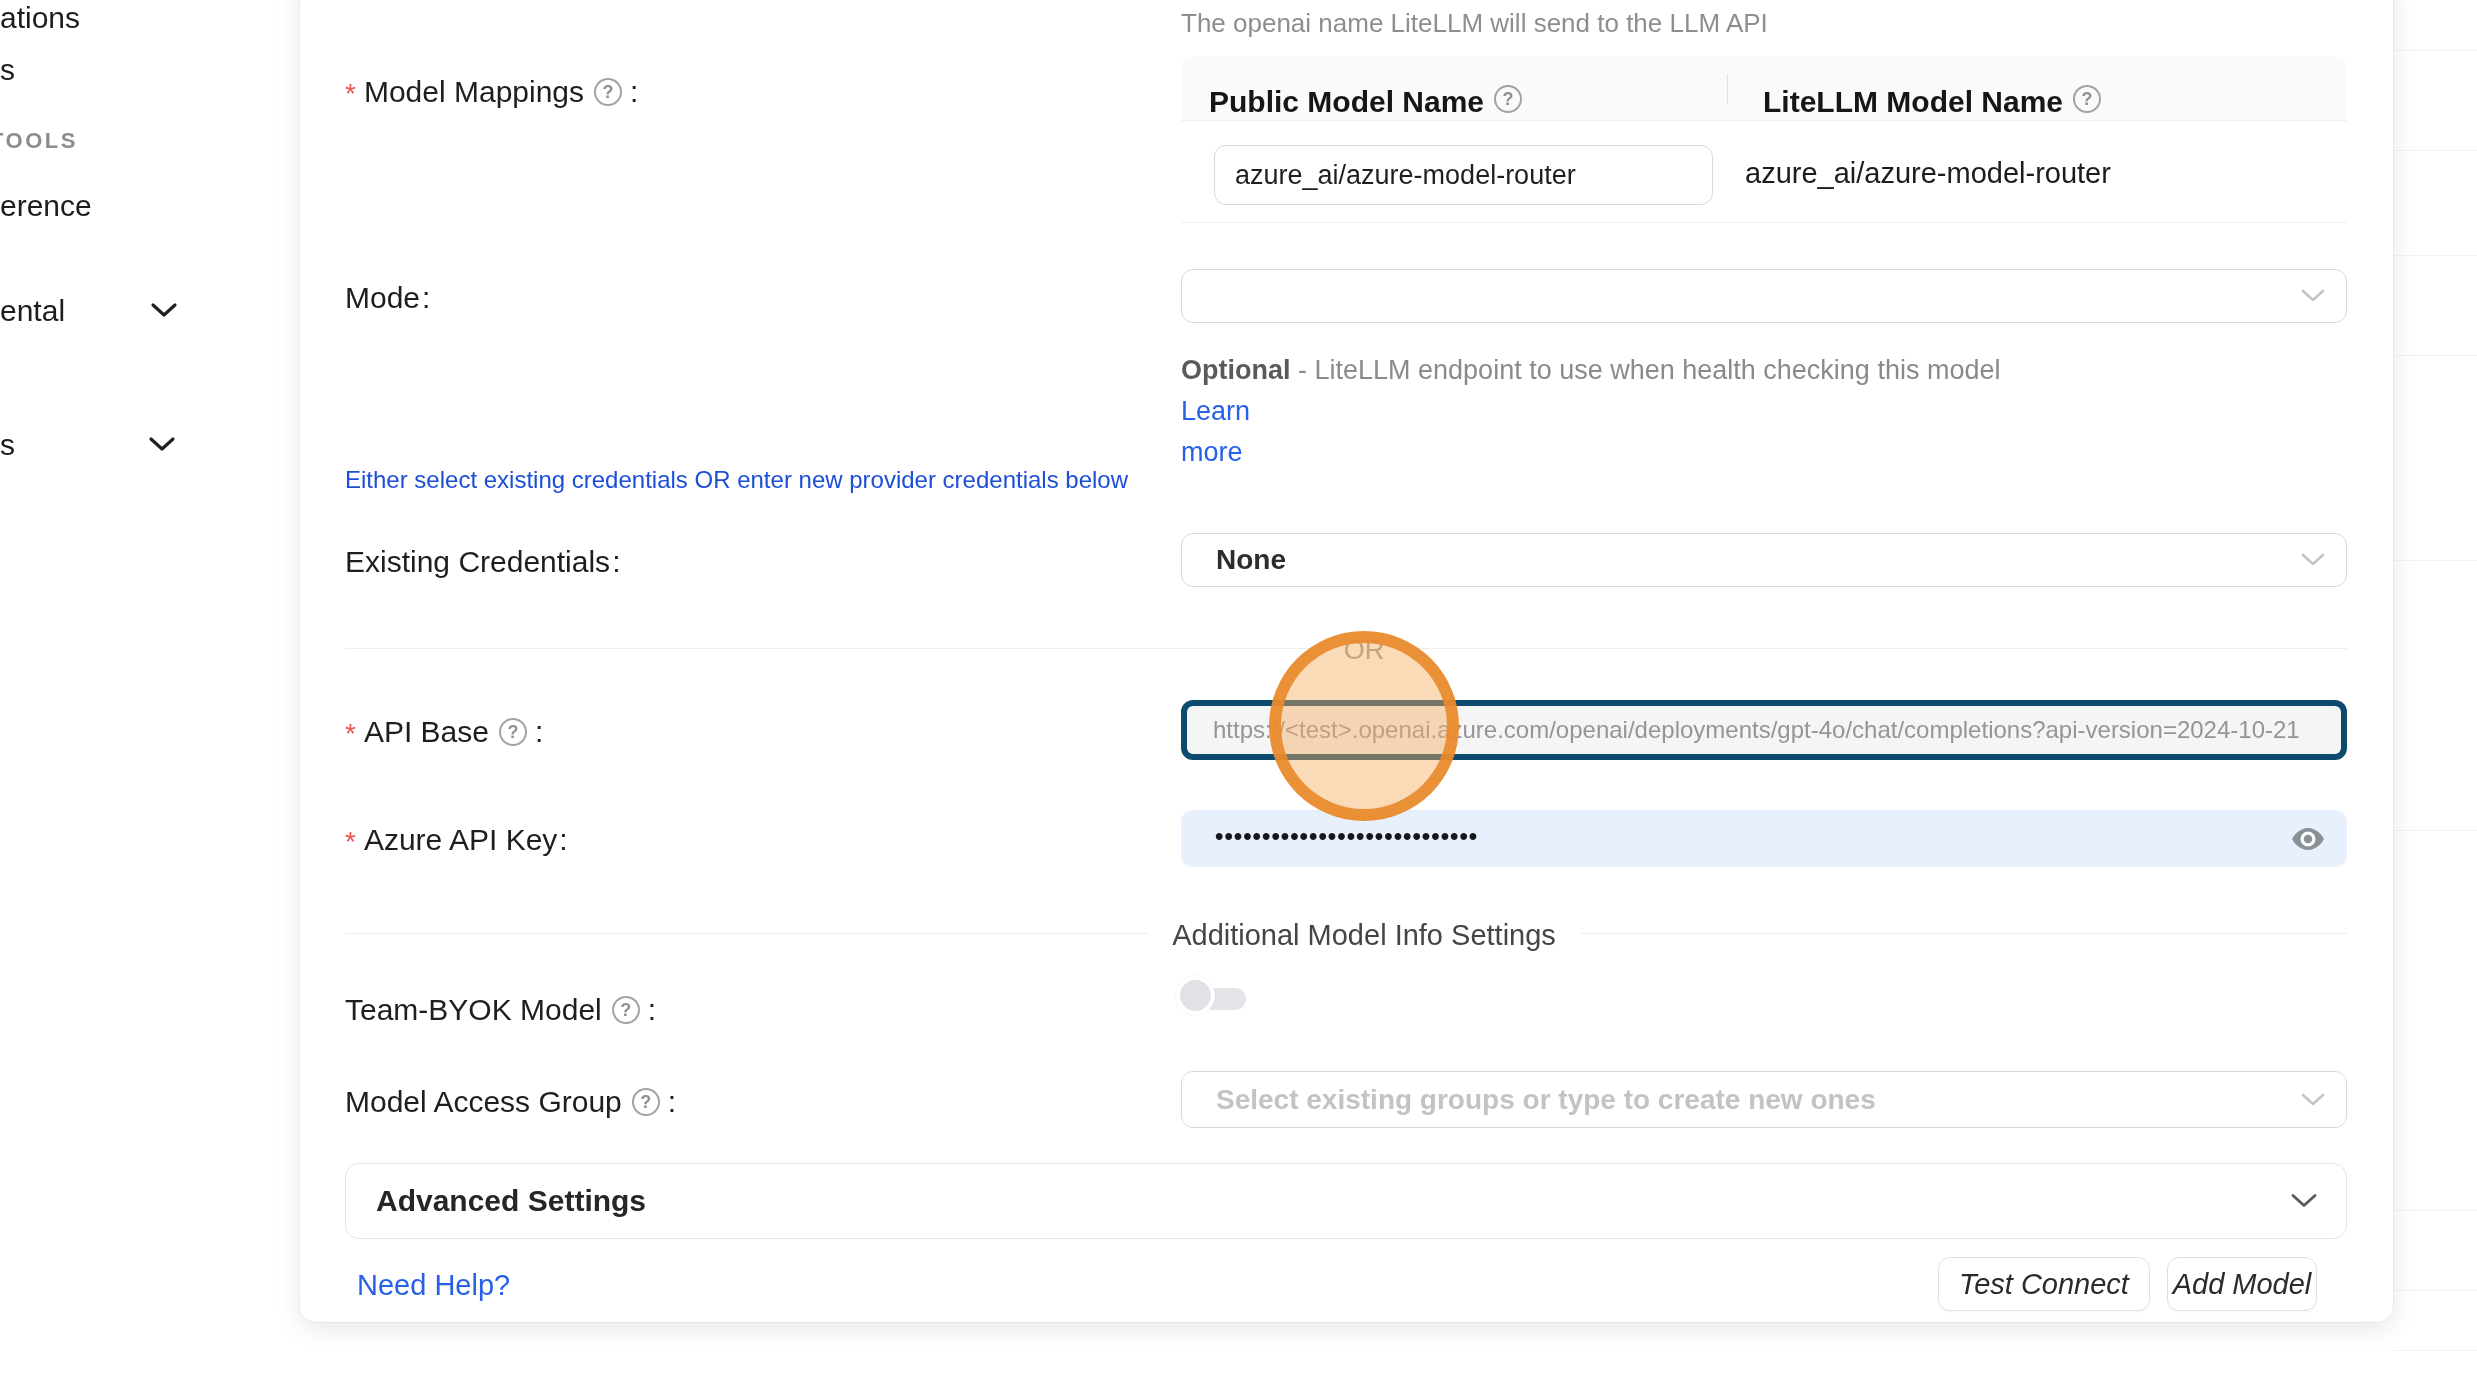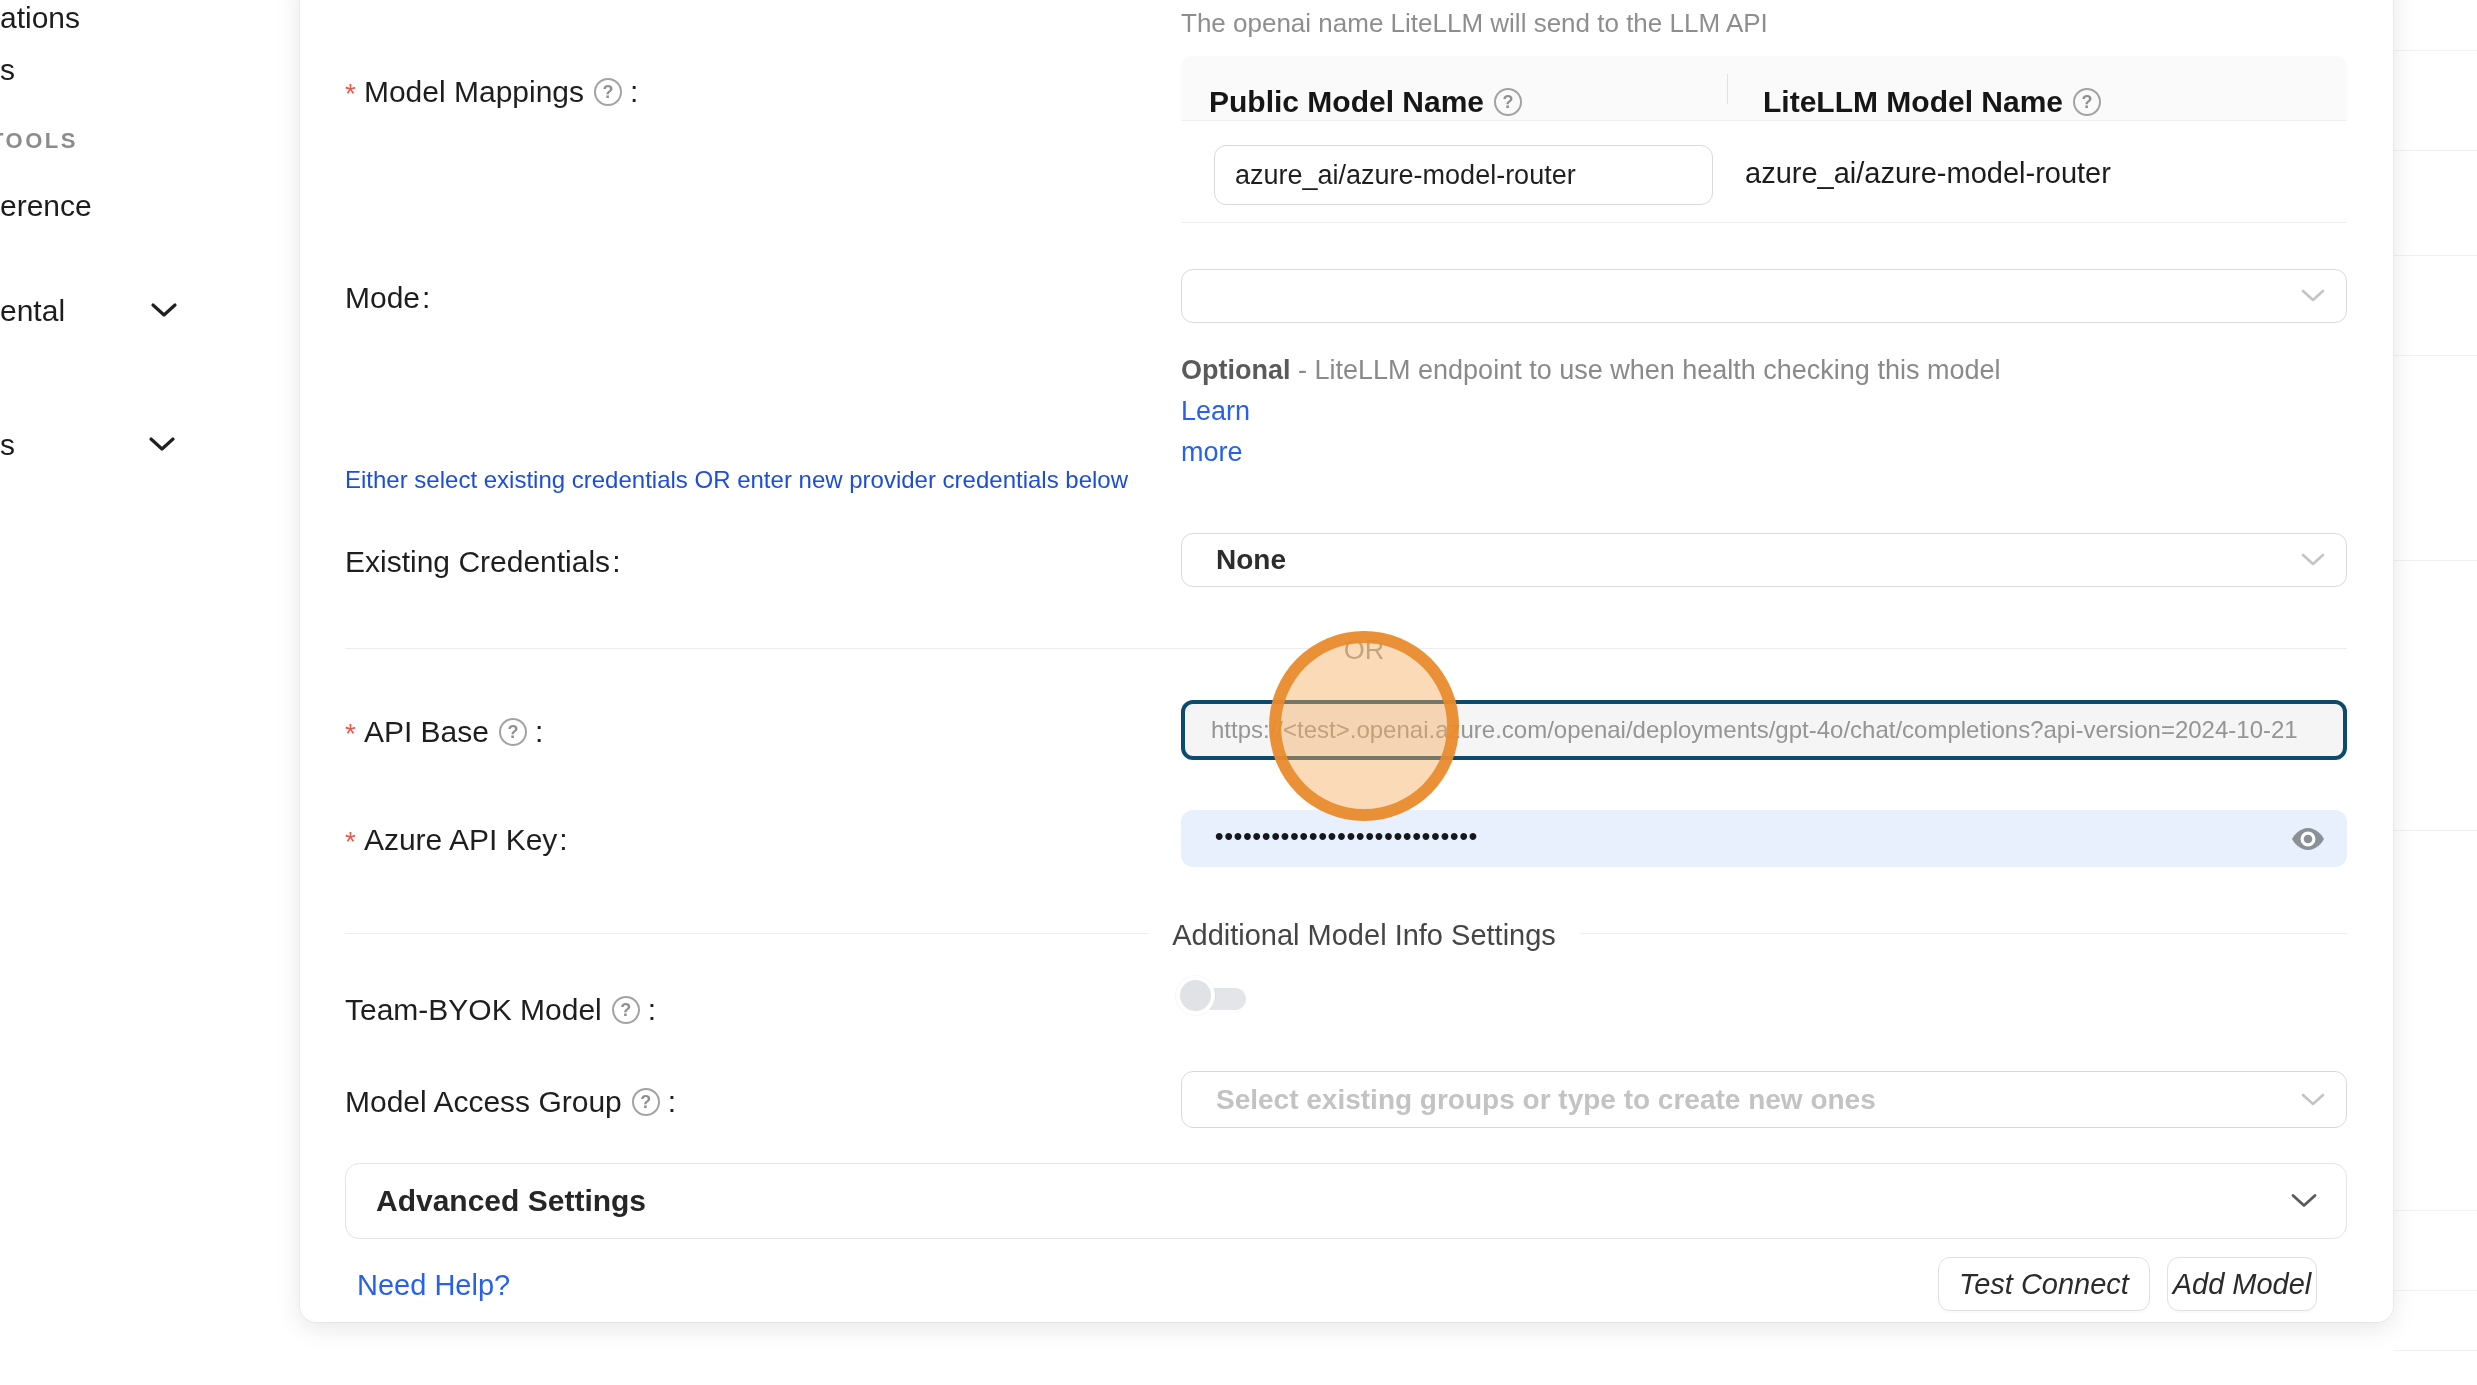--- a/index.html
+++ b/index.html
@@ -27,21 +27,21 @@
   .colon{margin-left:2px;color:#1e1e1e;}
   .selectbox{position:absolute;left:1181px;width:1166px;background:#fff;border:1px solid #d9d9d9;border-radius:12px;
              display:flex;align-items:center;z-index:2;font-weight:bold;}
   .sel-chev{position:absolute;right:20px;top:50%;transform:translateY(-50%);}
   .hint{position:absolute;left:1181px;font-size:26px;color:#8e8e8e;z-index:2;}
 
   
   #map-table{position:absolute;left:1181px;top:56px;width:1166px;z-index:2;}
   #map-thead{height:65px;background:#fafafa;border-radius:12px 12px 0 0;border-bottom:1px solid #efefef;position:relative;
              display:flex;align-items:center;}
-  .th{display:flex;align-items:center;font-size:30px;font-weight:700;color:#161616;margin-top:28px;}
+  .th{display:flex;font-size:30px;font-weight:700;color:#161616;margin-top:28px;}
   .th .qicon{margin-left:10px;margin-right:0;}
   #th1{padding-left:28px;width:564px;}
   #th-div{position:absolute;left:546px;top:18px;width:1px;height:30px;background:#e1e1e1;}
   #map-body{position:relative;height:102px;background:#fff;border-bottom:1px solid #f0f0f0;}
   #map-input{position:absolute;left:33px;top:24px;width:499px;height:60px;border:1px solid #d9d9d9;border-radius:12px;
              font-family:"Liberation Sans",sans-serif;font-size:27px;color:#1f1f1f;padding:0 20px;outline:none;}
   #map-val2{position:absolute;left:564px;top:36px;font-size:29px;color:#1c1c1c;}
 
   
   #mode-select{top:269px;height:54px;}
@@ -51,21 +51,21 @@
 
   
   #either-note{position:absolute;left:345px;top:466px;font-size:24px;color:#1d4ed8;z-index:2;}
   #exist-select{top:533px;height:54px;font-size:28px;color:#2d2d2d;padding-left:34px;}
   .hline{position:absolute;left:345px;width:2002px;height:1px;background:#ededed;z-index:2;}
   .divider-text{position:absolute;transform:translate(-50%,-50%);background:#fff;z-index:3;white-space:nowrap;}
   #or-text{left:1364px;top:650px;padding:0 16px;font-size:27px;color:#9c9c9c;}
   #add-text{left:1364px;top:935px;padding:0 24px;font-size:29px;color:#454545;}
 
   
-  #api-input{position:absolute;left:1181px;top:700px;width:1166px;height:60px;background:#f5f5f6;border:4px solid #0c4a6e;
+  #api-input{position:absolute;left:1181px;top:700px;width:1166px;height:60px;background:#f5f5f6;border:6px solid #0c4a6e;
              border-radius:12px;display:flex;align-items:center;padding:0 26px;z-index:2;overflow:hidden;}
   #api-input span{font-size:24px;color:#959595;white-space:nowrap;}
   #key-input{position:absolute;left:1181px;top:810px;width:1166px;height:57px;background:#e9f0fd;border-radius:12px;
              display:flex;align-items:center;padding:0 34px;z-index:2;}
   #key-dots{font-size:24px;font-weight:700;letter-spacing:1px;color:#15171c;margin-top:-6px;}
   #eye-btn{position:absolute;right:22px;top:50%;transform:translateY(-50%);width:34px;height:28px;cursor:pointer;}
 
   
   #byok-toggle{position:absolute;left:1176px;top:976px;width:74px;height:40px;z-index:2;cursor:pointer;}
   #byok-pill{position:absolute;left:26px;top:12px;width:44px;height:22px;border-radius:11px;background:#e4e5e8;}

